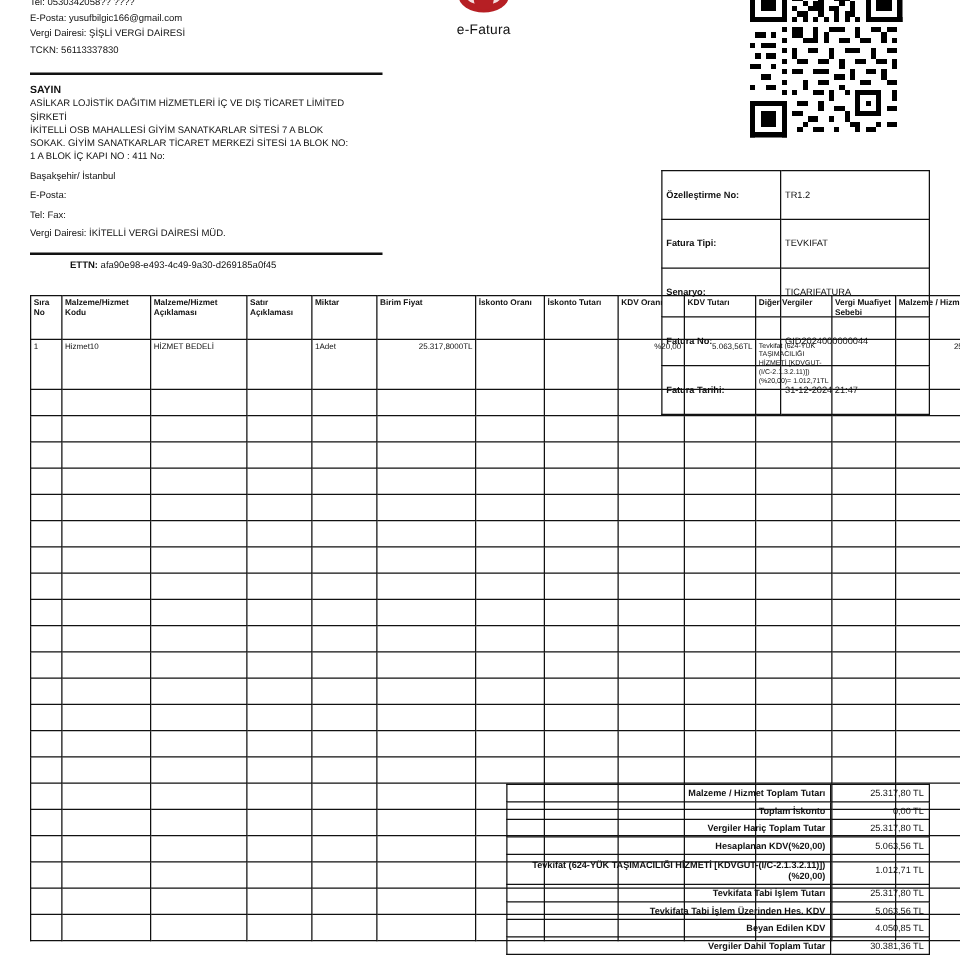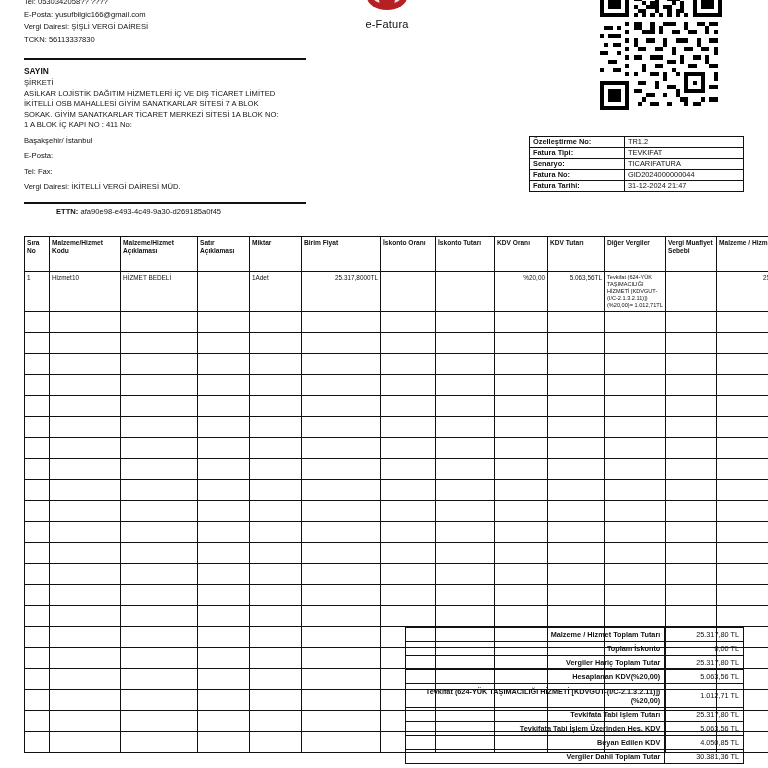--- a/index.html
+++ b/index.html
@@ -122,21 +122,21 @@
   .meta-table {
     position: absolute;
     left: 529px;
     top: 136px;
     width: 215px;
     border-collapse: collapse;
     font-size: 7.4px;
   }
   .meta-table td {
     border: 1px solid #111;
-    padding: 0 3px;
+    padding: 14px 3px;
     height: 10px;
     line-height: 10px;
   }
   .meta-table td.k { width: 88px; font-weight: bold; }
 
   
   .items {
     position: absolute;
     left: 24px;
     top: 236px;
@@ -351,22 +351,22 @@
           <rect x="24" y="26" width="1" height="1"></rect>
       </g>
     </svg>
   </div>
 
   <div class="rule rule-top"></div>
 
   <div class="sayin-title">SAYIN</div>
 
   <div class="recipient">
+    <div>ASİLKAR LOJİSTİK DAĞITIM HİZMETLERİ İÇ VE DIŞ TİCARET LİMİTED</div>
     <div>ŞİRKETİ</div>
-    <div>ASİLKAR LOJİSTİK DAĞITIM HİZMETLERİ İÇ VE DIŞ TİCARET LİMİTED</div>
     <div>İKİTELLİ OSB MAHALLESİ GİYİM SANATKARLAR SİTESİ 7 A BLOK</div>
     <div>SOKAK. GİYİM SANATKARLAR TİCARET MERKEZİ SİTESİ 1A BLOK NO:</div>
     <div>1 A BLOK İÇ KAPI NO : 411  No:</div>
     <div class="gap"></div>
     <div> Başakşehir/ İstanbul</div>
     <div class="gap"></div>
     <div>E-Posta:</div>
     <div class="gap"></div>
     <div>Tel: Fax:</div>
     <div class="gap"></div>

